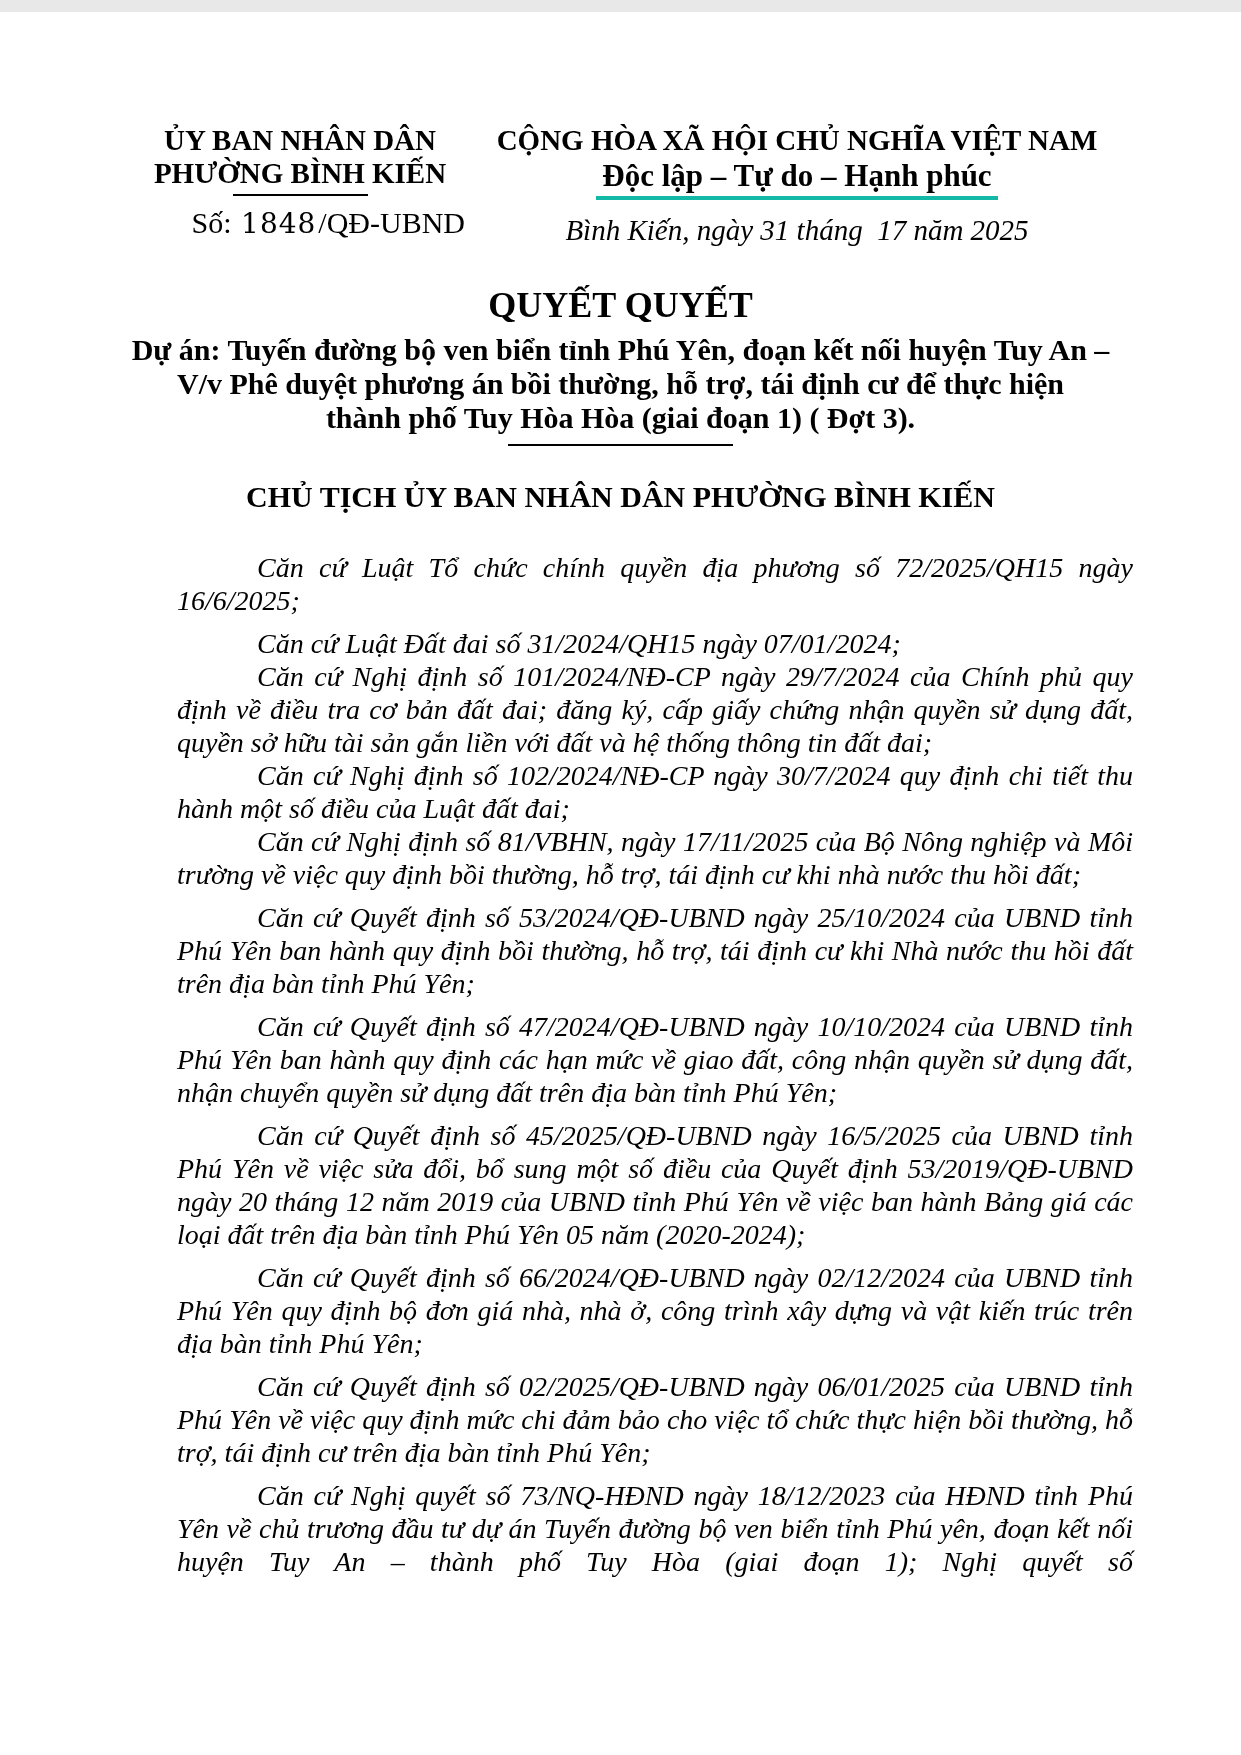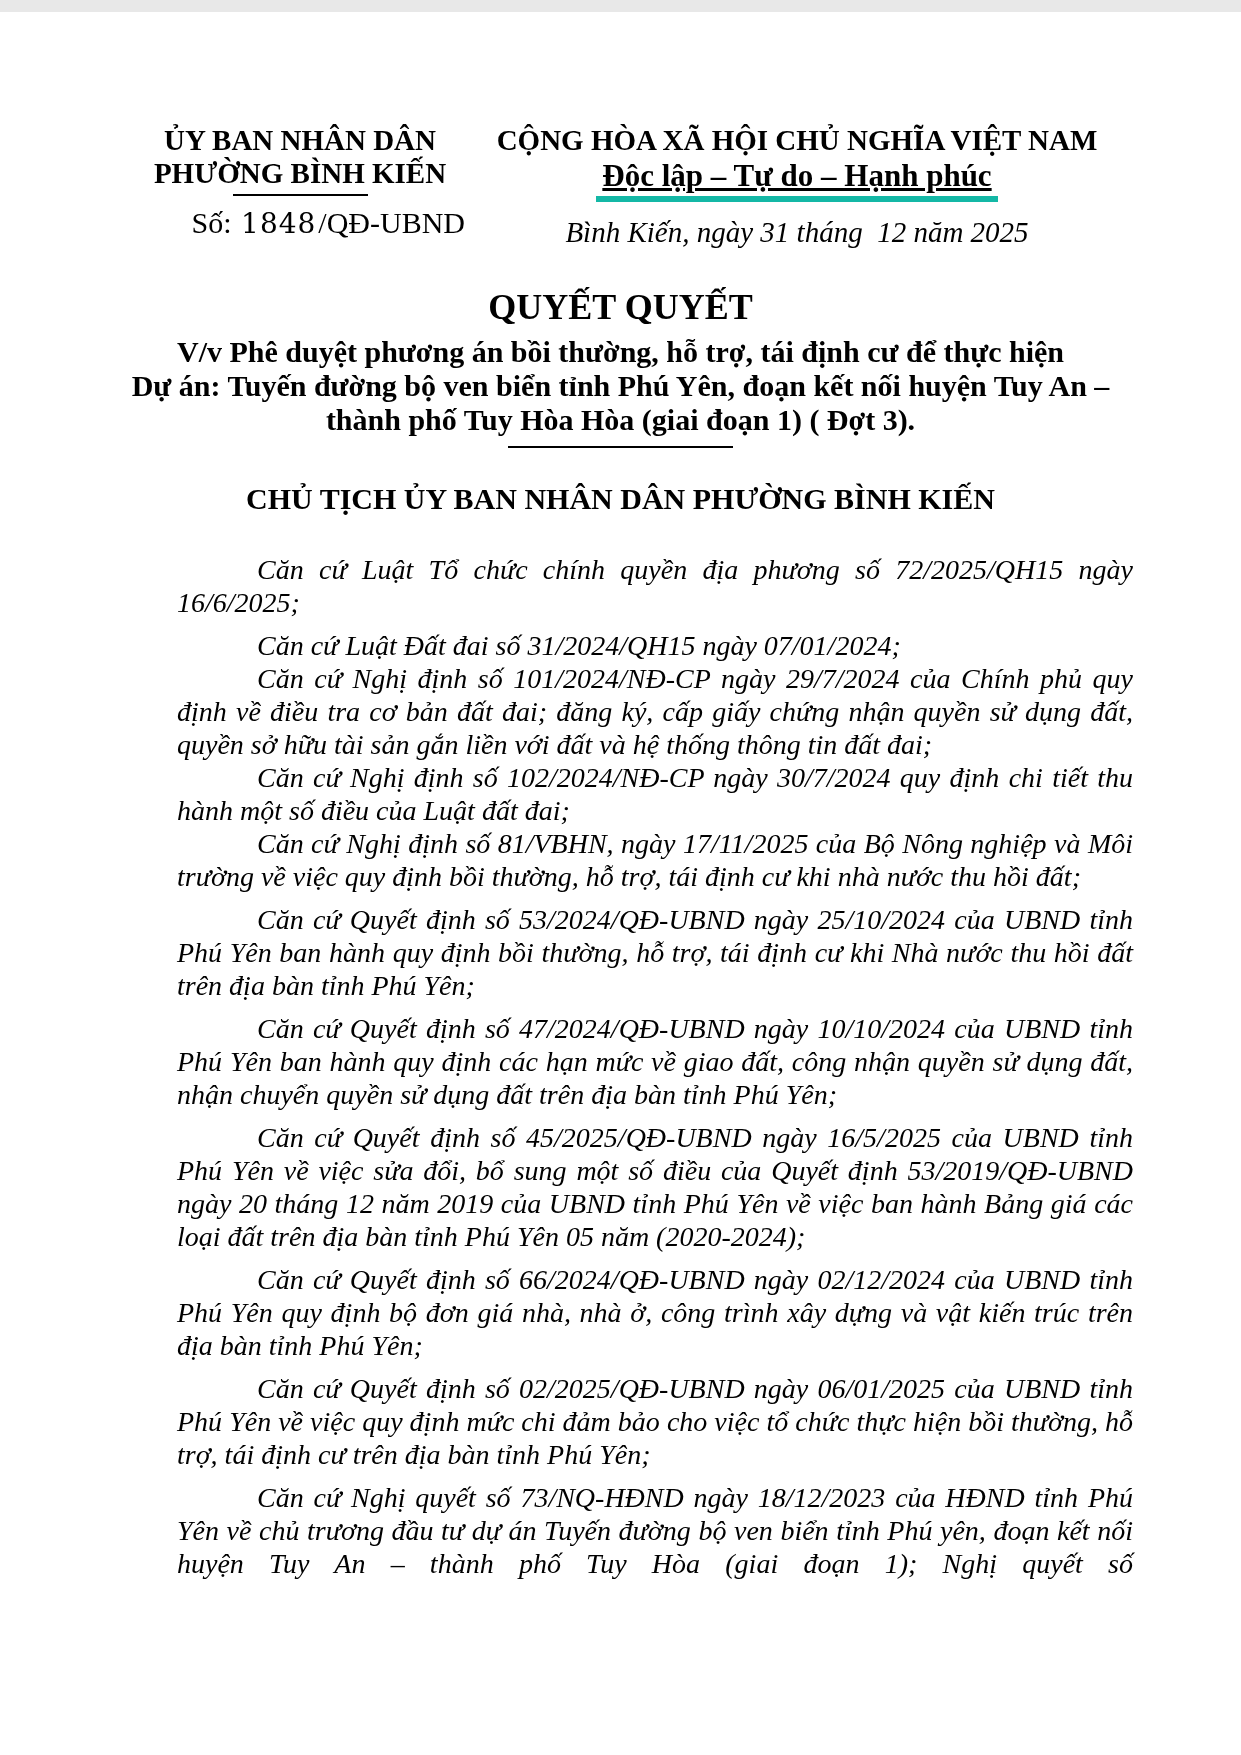--- a/index.html
+++ b/index.html
@@ -63,24 +63,23 @@
     padding: 0 2px;
   }
   .national-motto-wrap {
     margin-top: 1px;
   }
   .national-motto {
     display: inline-block;
     font-weight: bold;
     font-size: 31px;
     line-height: 35px;
-    border-bottom: 6px solid #14b8a6;
+    border-bottom: 4px solid #14b8a6;
     padding: 0 6px 3px 6px;
     white-space: nowrap;
-    text-decoration: underline;
   }
   .date-line {
     font-style: italic;
     font-size: 29px;
     line-height: 34px;
     margin-top: 13px;
     white-space: pre;
   }
 
   
@@ -145,29 +144,29 @@
       <div class="org-line">PHƯỜNG BÌNH KIẾN</div>
       <div class="header-rule-left"></div>
       <div class="doc-number"><span>Số: </span><span class="number-value">1848</span><span>/QĐ-UBND</span></div>
     </div>
 
     <div class="header-right">
       <div class="org-line">CỘNG HÒA XÃ HỘI CHỦ NGHĨA VIỆT NAM</div>
       <div class="national-motto-wrap">
         <span class="national-motto">Độc lập – Tự do – Hạnh phúc</span>
       </div>
-      <div class="date-line">Bình Kiến, ngày 31 tháng  12 năm 2025</div>
+      <div class="date-line">Bình Kiến, ngày 31 tháng  17 năm 2025</div>
     </div>
   </div>
 
   <div class="title-block">
     <div class="doc-type">QUYẾT QUYẾT</div>
     <div class="doc-subject">
+      <div>Dự án: Tuyến đường bộ ven biển tỉnh Phú Yên, đoạn kết nối huyện Tuy An –</div>
       <div>V/v Phê duyệt phương án bồi thường, hỗ trợ, tái định cư để thực hiện</div>
-      <div>Dự án: Tuyến đường bộ ven biển tỉnh Phú Yên, đoạn kết nối huyện Tuy An –</div>
       <div>thành phố Tuy Hòa Hòa (giai đoạn 1) ( Đợt 3).</div>
     </div>
     <div class="subject-rule"></div>
   </div>
 
   <div class="section-heading">CHỦ TỊCH ỦY BAN NHÂN DÂN PHƯỜNG BÌNH KIẾN</div>
 
   <div class="doc-body">
     <p>Căn cứ Luật Tổ chức chính quyền địa phương số 72/2025/QH15 ngày 16/6/2025;</p>
     <p class="gap">Căn cứ Luật Đất đai số 31/2024/QH15 ngày 07/01/2024;</p>

